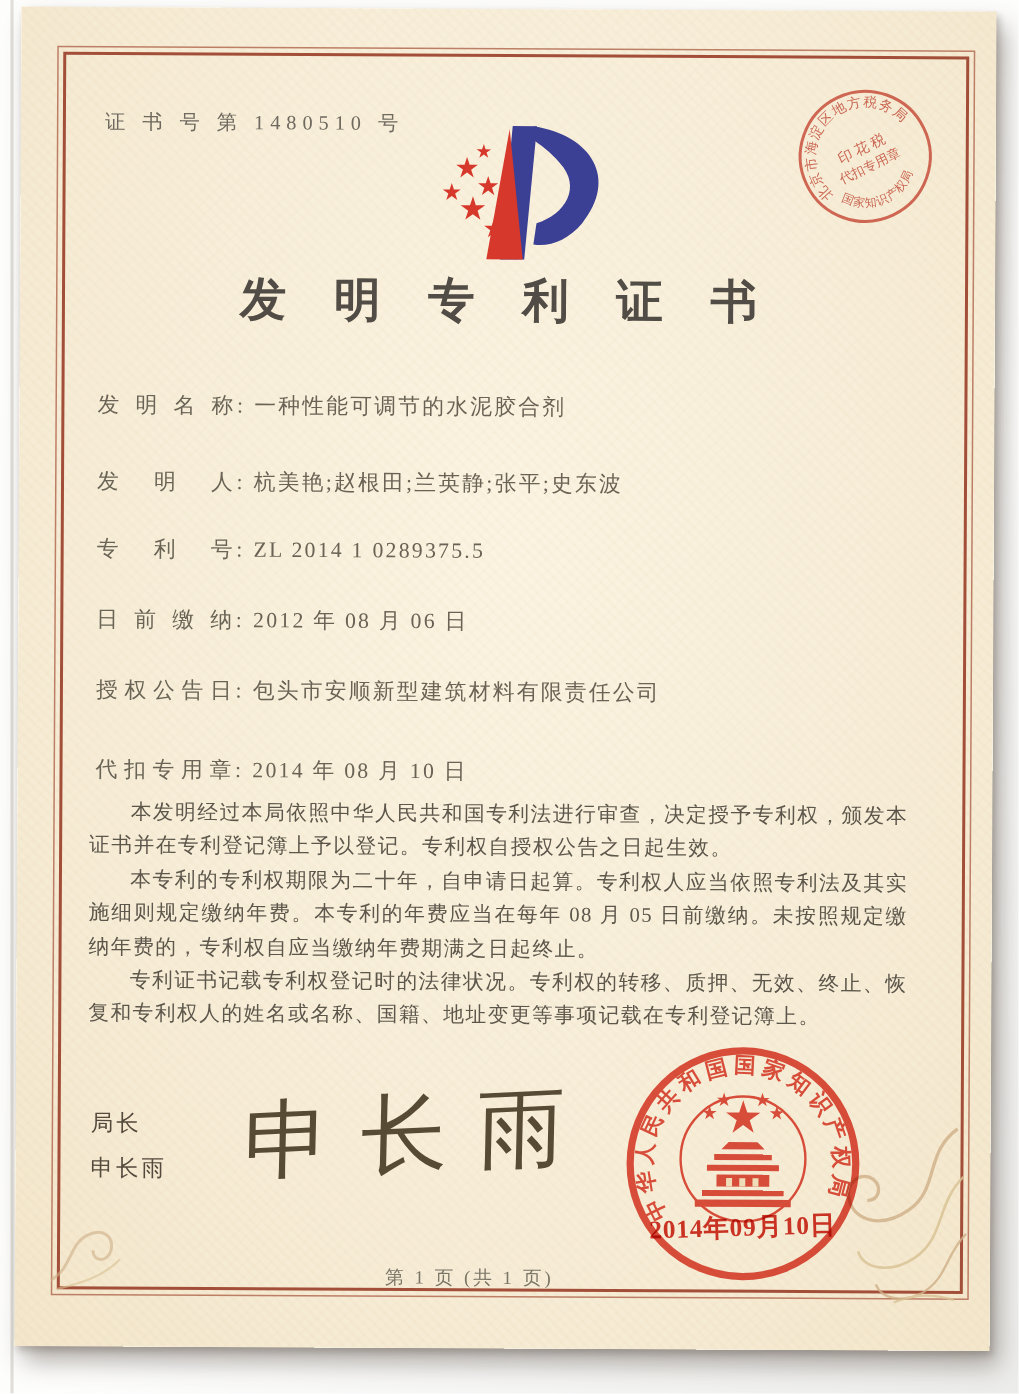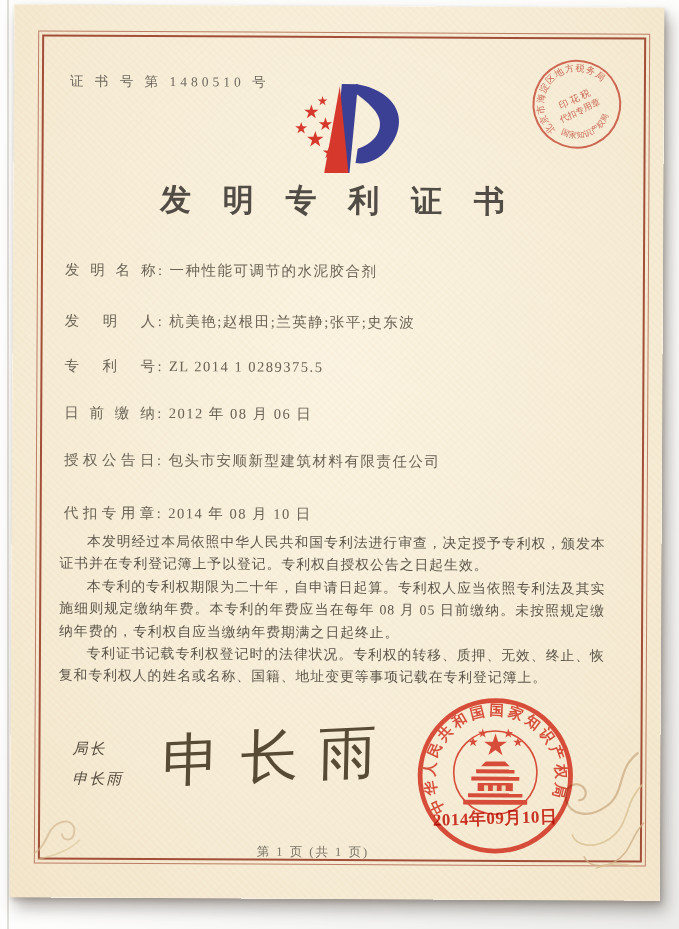--- a/index.html
+++ b/index.html
@@ -40,21 +40,21 @@
   .field-row{position:absolute;left:0;font-size:14.5px;color:#6a6456;letter-spacing:1.5px;white-space:nowrap;}
   .flabel{display:inline-block;width:92px;text-align:justify;text-align-last:justify;}
   .colon{display:inline-block;margin:0 6px 0 1px;}
   .fvalue{color:#6a6355;}
   .row0{top:256px}.row1{top:307px}.row2{top:352px}.row3{top:399px}.row4{top:446px}.row5{top:499px}
   .body-text{
     position:absolute;left:48px;top:526px;width:546px;z-index:2;
     font-size:13.8px;line-height:22.4px;color:#5c564b;letter-spacing:1px;text-align:justify;
   }
   .body-text p{margin:0;text-indent:2em;}
-  .sig-block{position:absolute;left:62px;top:735px;z-index:2;color:#53493c;font-style:italic;}
+  .sig-block{position:absolute;left:50px;top:735px;z-index:2;color:#53493c;}
   .sig-title{font-size:15px;letter-spacing:2px;}
   .sig-name{font-size:15px;letter-spacing:2px;margin-top:11px;}
   .autograph{
     position:absolute;left:152px;top:712px;z-index:3;
     font-family:"DejaVu Sans",sans-serif;font-size:58px;font-weight:500;
     color:#42351f;letter-spacing:20px;transform:rotate(-3deg) skewX(-4deg);
     opacity:.88;white-space:nowrap;
   }
   .seal-main{position:absolute;left:405px;top:689px;width:160px;height:160px;z-index:5;
     opacity:.92;mix-blend-mode:multiply;}

